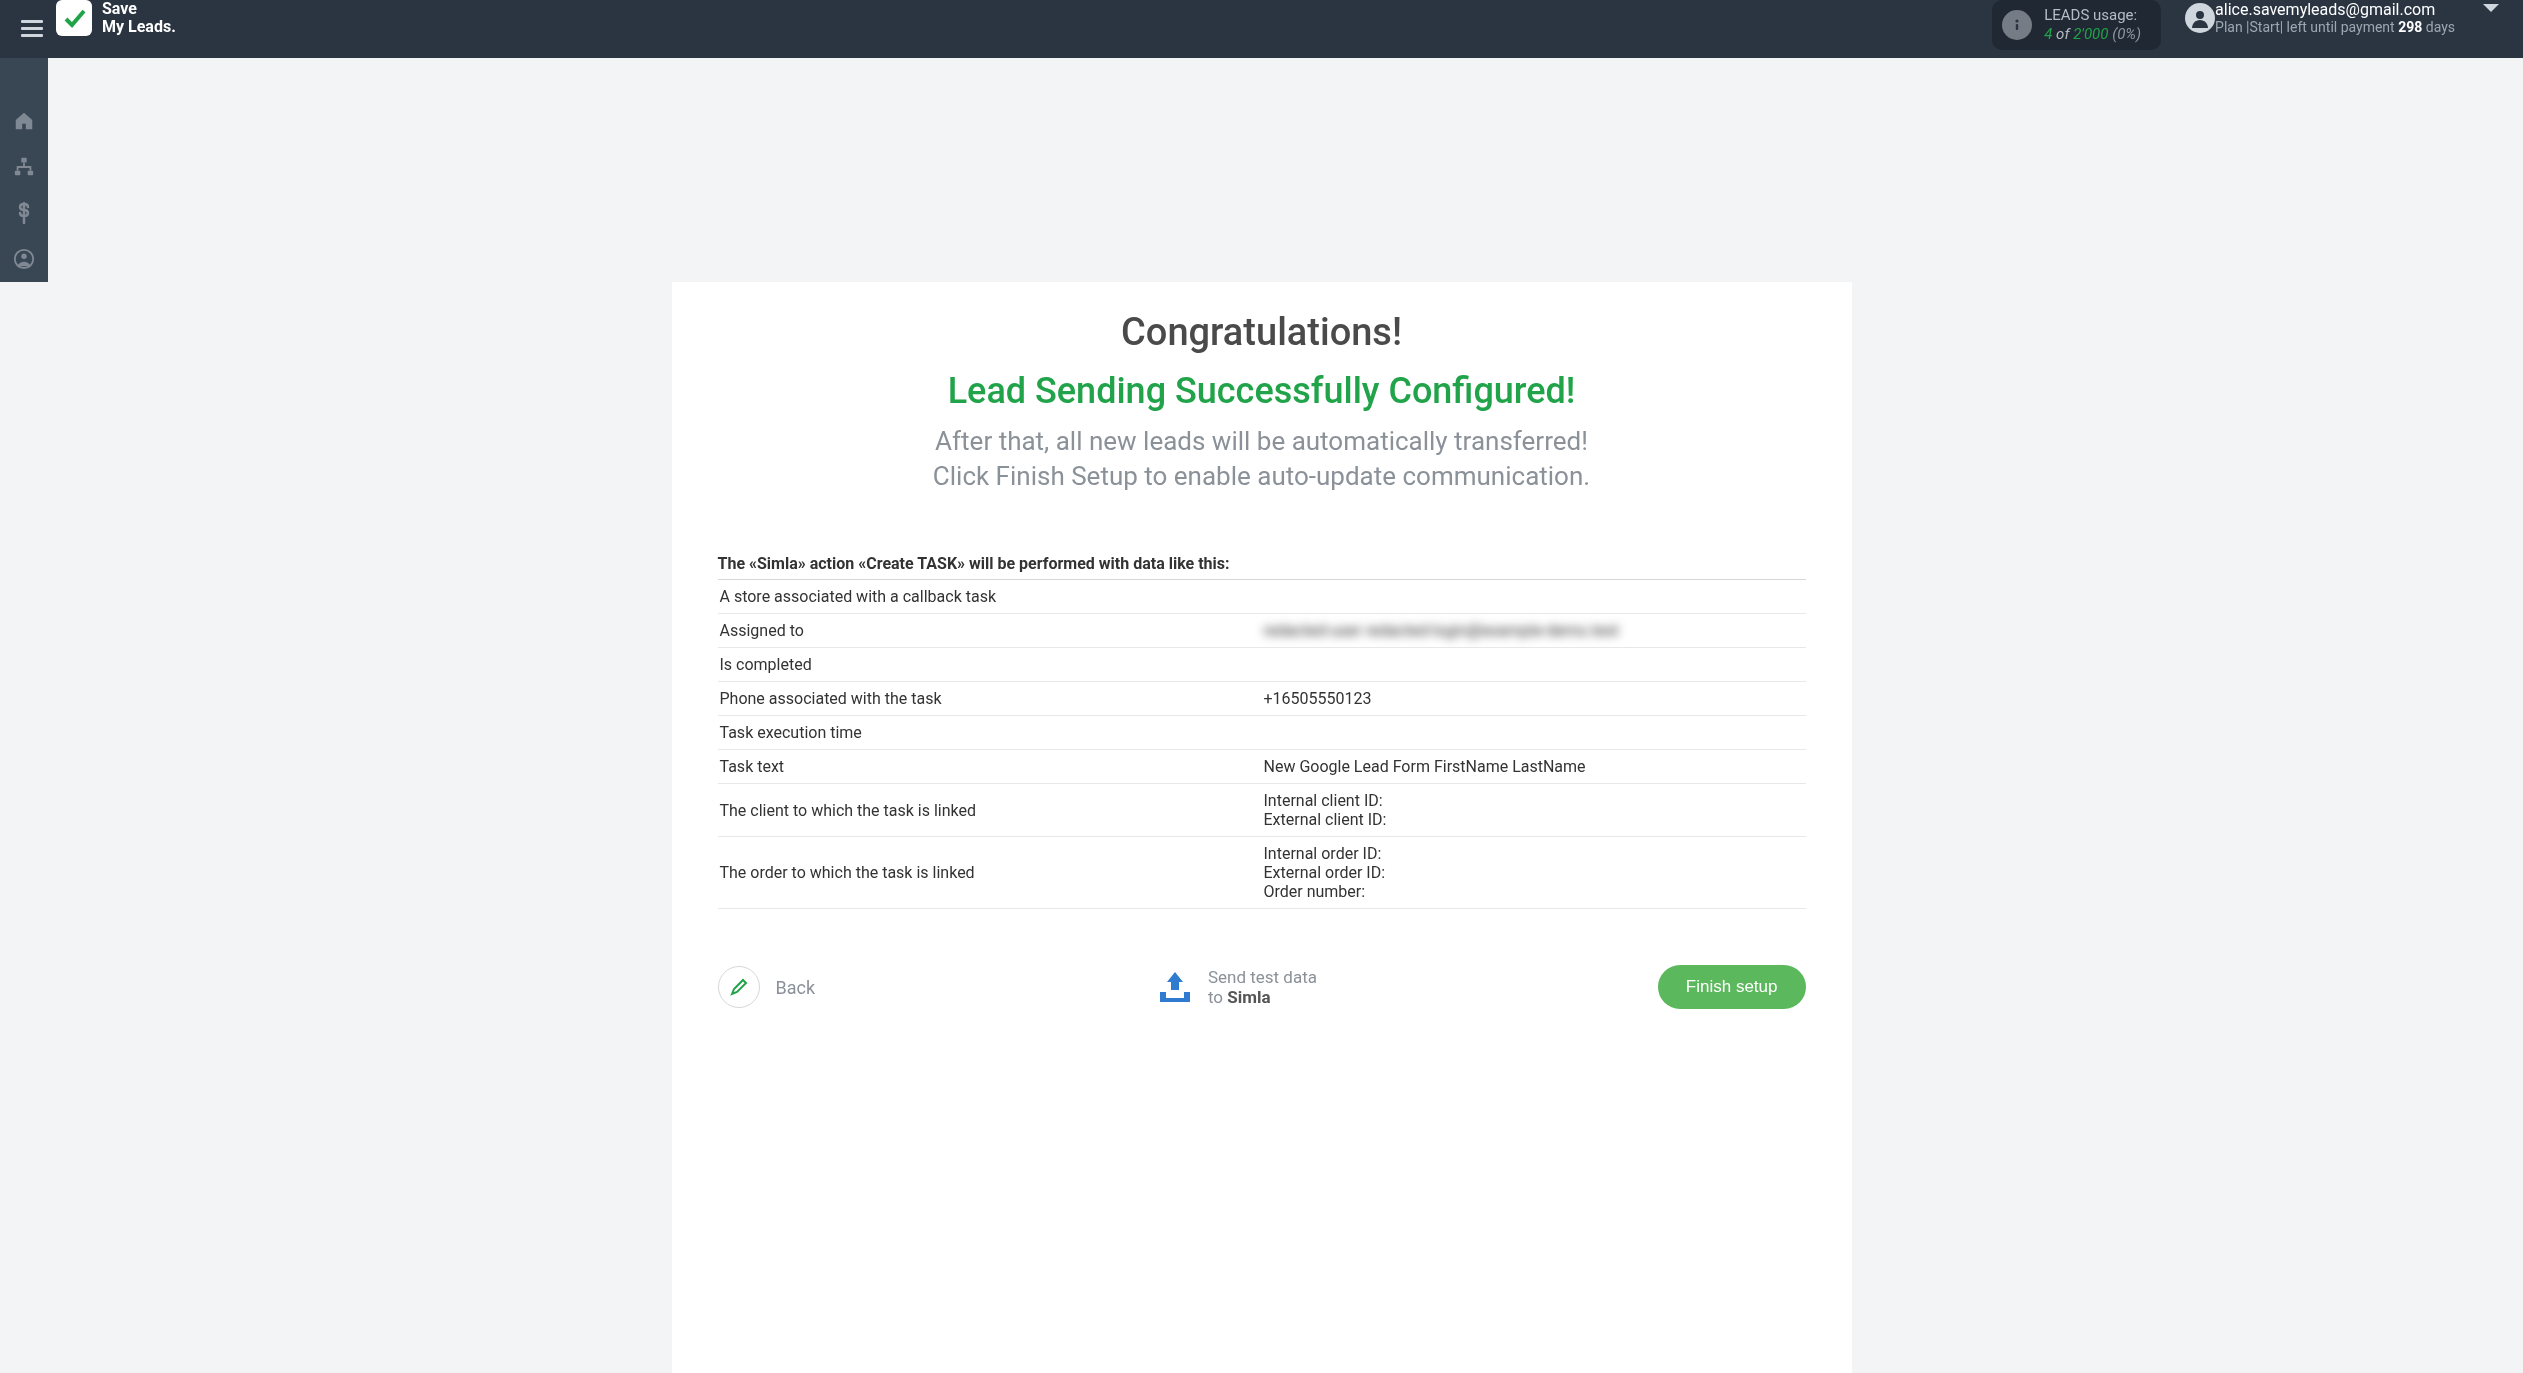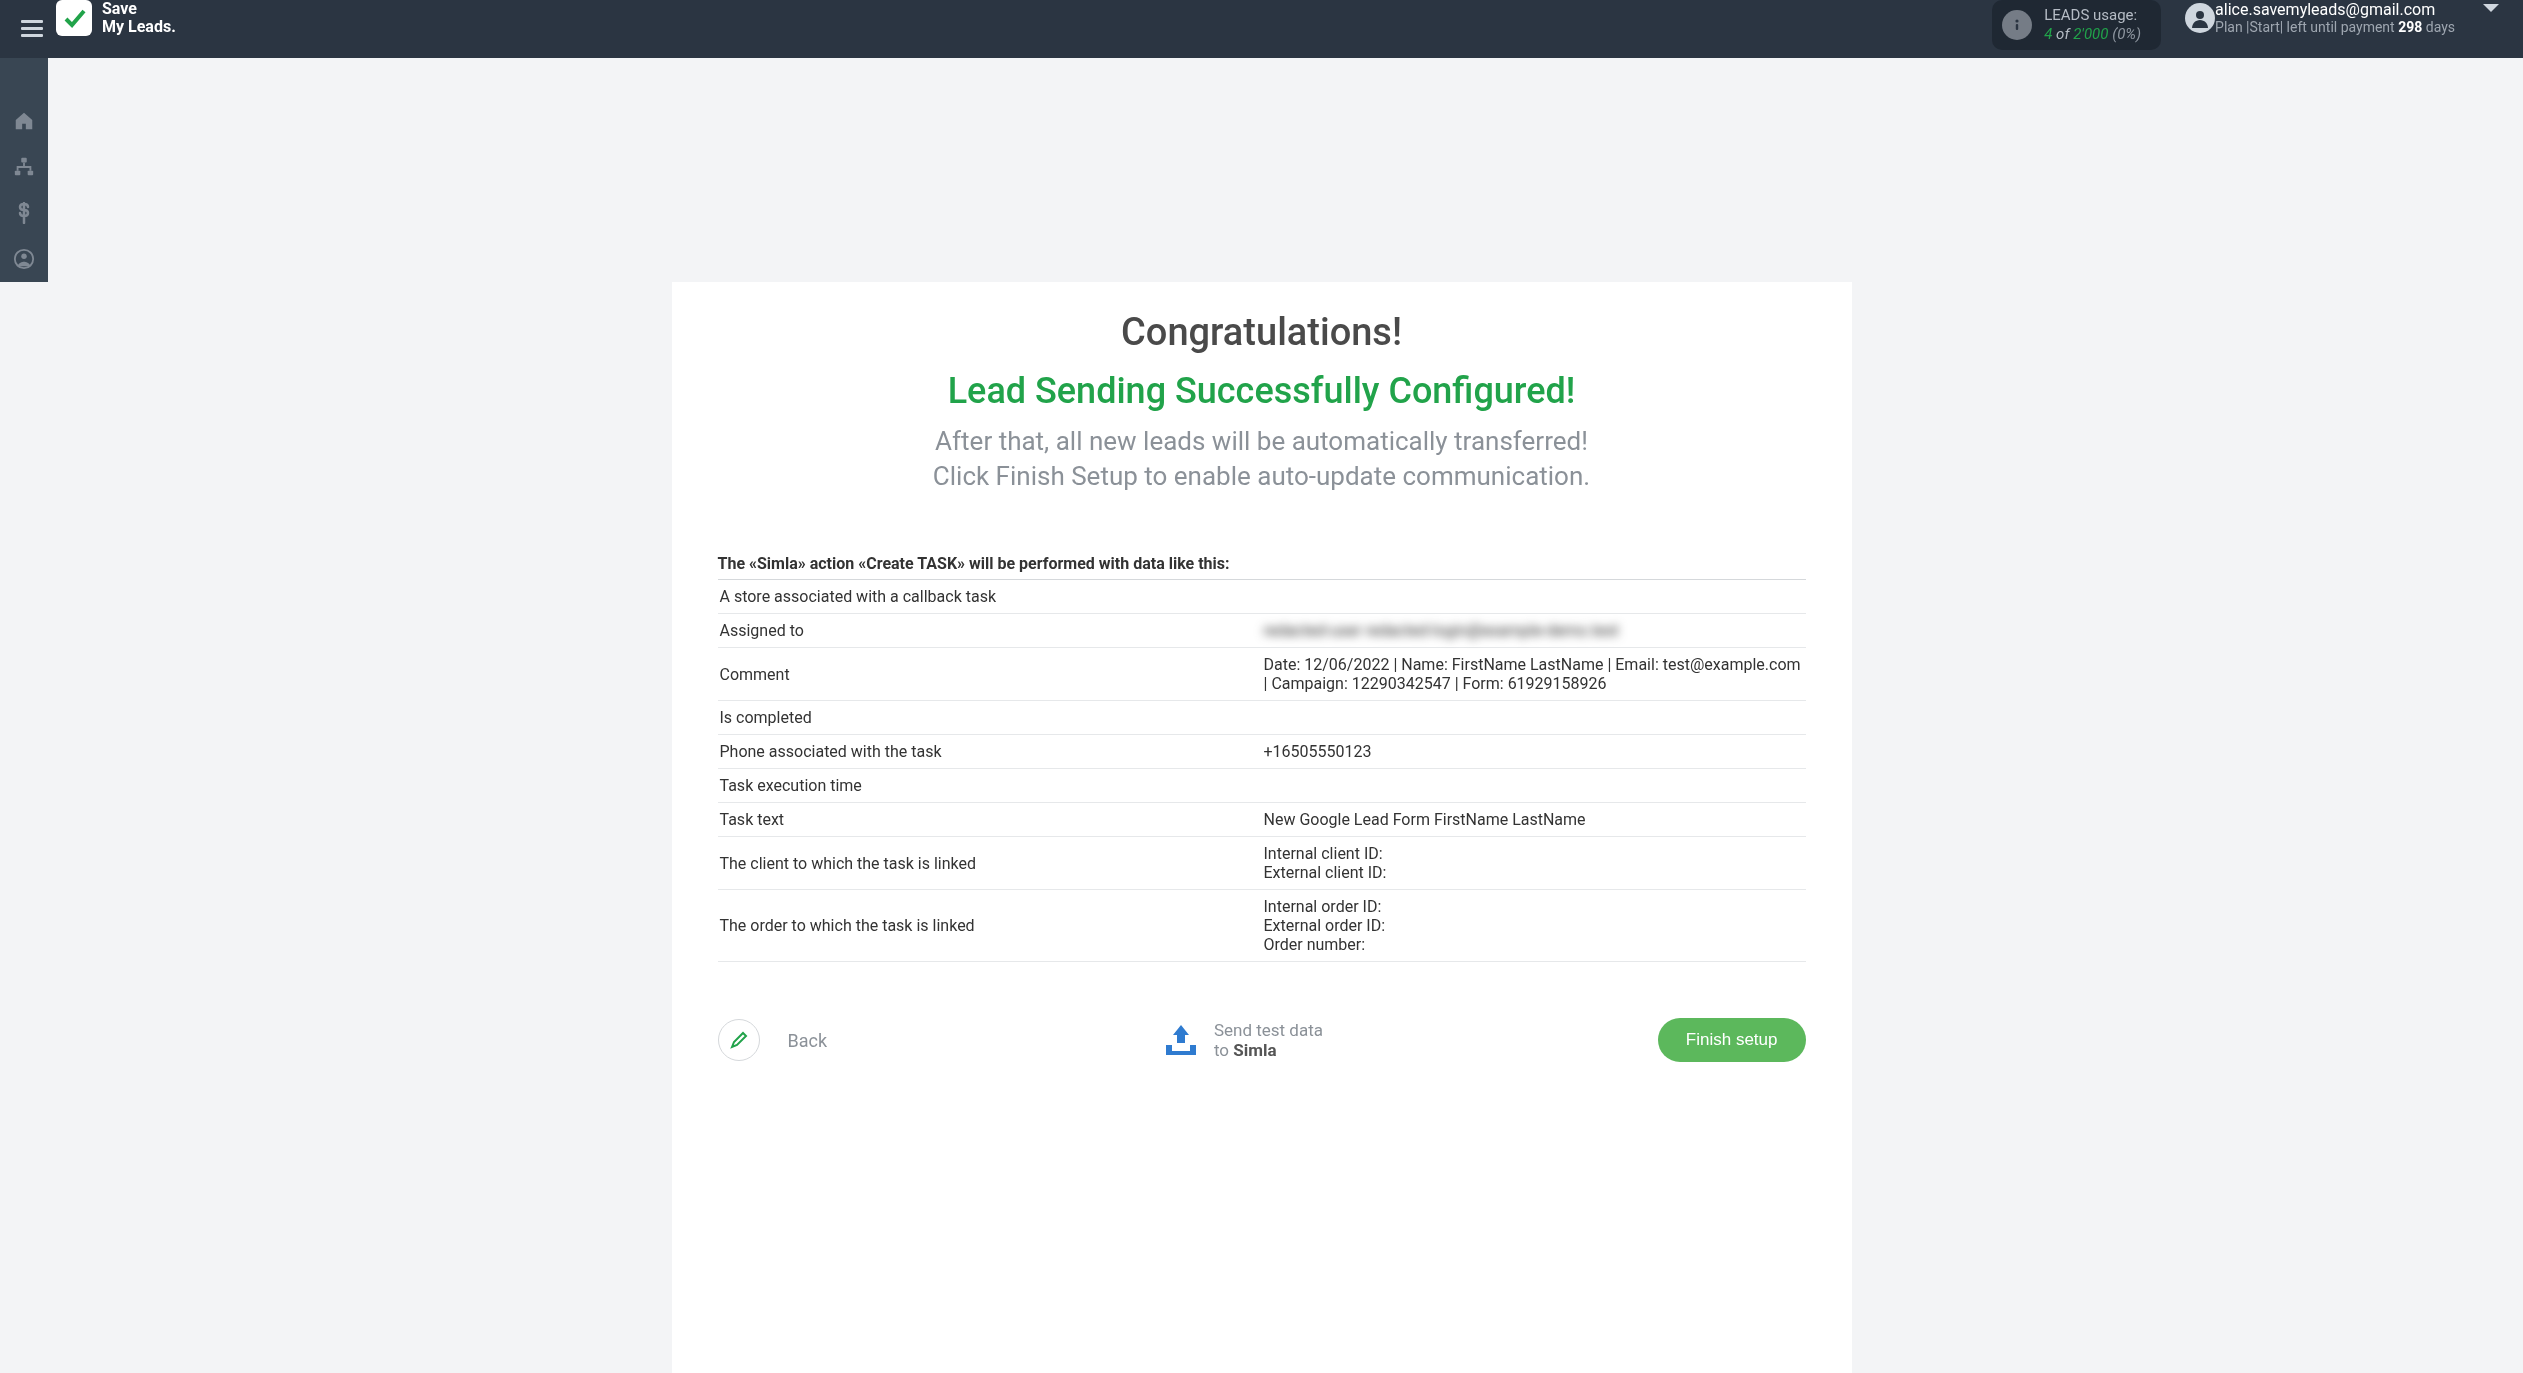--- a/index.html
+++ b/index.html
@@ -99,21 +99,21 @@
     filter: blur(5px);
     color:#999;
     user-select:none;
   }
   
   .footer-row {
     display:flex; align-items:center; justify-content:space-between;
     margin-top:56px;
   }
   .back-btn {
-    display:flex; align-items:center; gap:28px;
+    display:flex; align-items:center; gap:16px;
     cursor:pointer; color:#8b9198; font-size:18px;
   }
   .back-circle {
     width:42px; height:42px; border-radius:50%;
     border:1px solid #d5d8db;
     display:flex; align-items:center; justify-content:center;
   }
   .back-circle svg { stroke:#21a34a; fill:none; stroke-width:2; }
   .send-test {
     display:flex; align-items:center; gap:14px;
@@ -232,24 +232,20 @@
       <div class="tbl-caption">The «Simla» action «Create TASK» will be performed with data like this:</div>
       <table class="data">
         <tbody id="rows">
             <tr>
               <td class="col-label">A store associated with a callback task</td>
               <td class="col-value"></td>
             </tr>
             <tr>
               <td class="col-label">Assigned to</td>
               <td class="col-value blurred">redacted-user redacted-login@example-demo.test</td>
-            </tr>
-            <tr>
-              <td class="col-label">Comment</td>
-              <td class="col-value">Date: 12/06/2022 | Name: FirstName LastName | Email: test@example.com | Campaign: 12290342547 | Form: 61929158926</td>
             </tr>
             <tr>
               <td class="col-label">Is completed</td>
               <td class="col-value"></td>
             </tr>
             <tr>
               <td class="col-label">Phone associated with the task</td>
               <td class="col-value">+16505550123</td>
             </tr>
             <tr>

